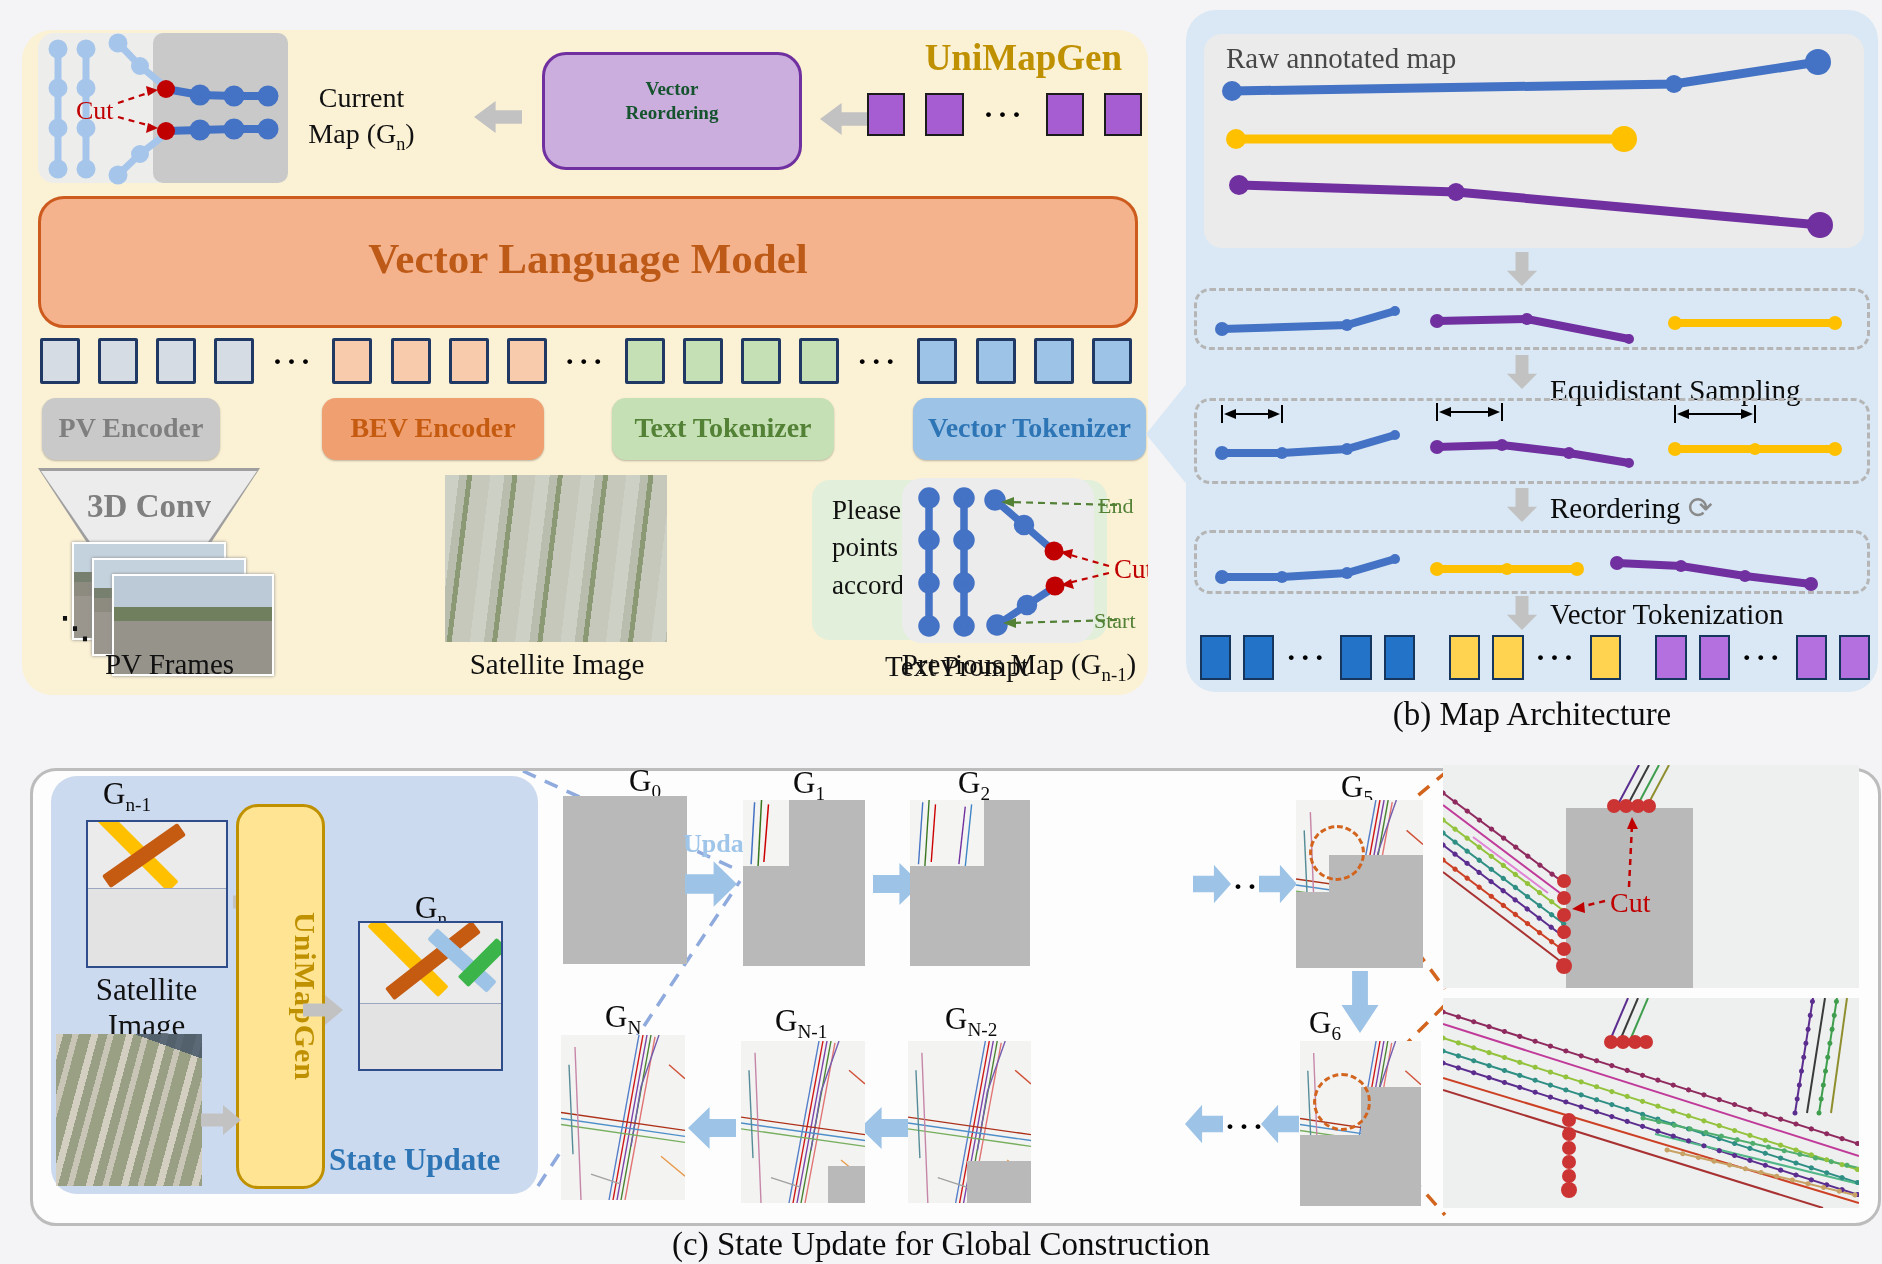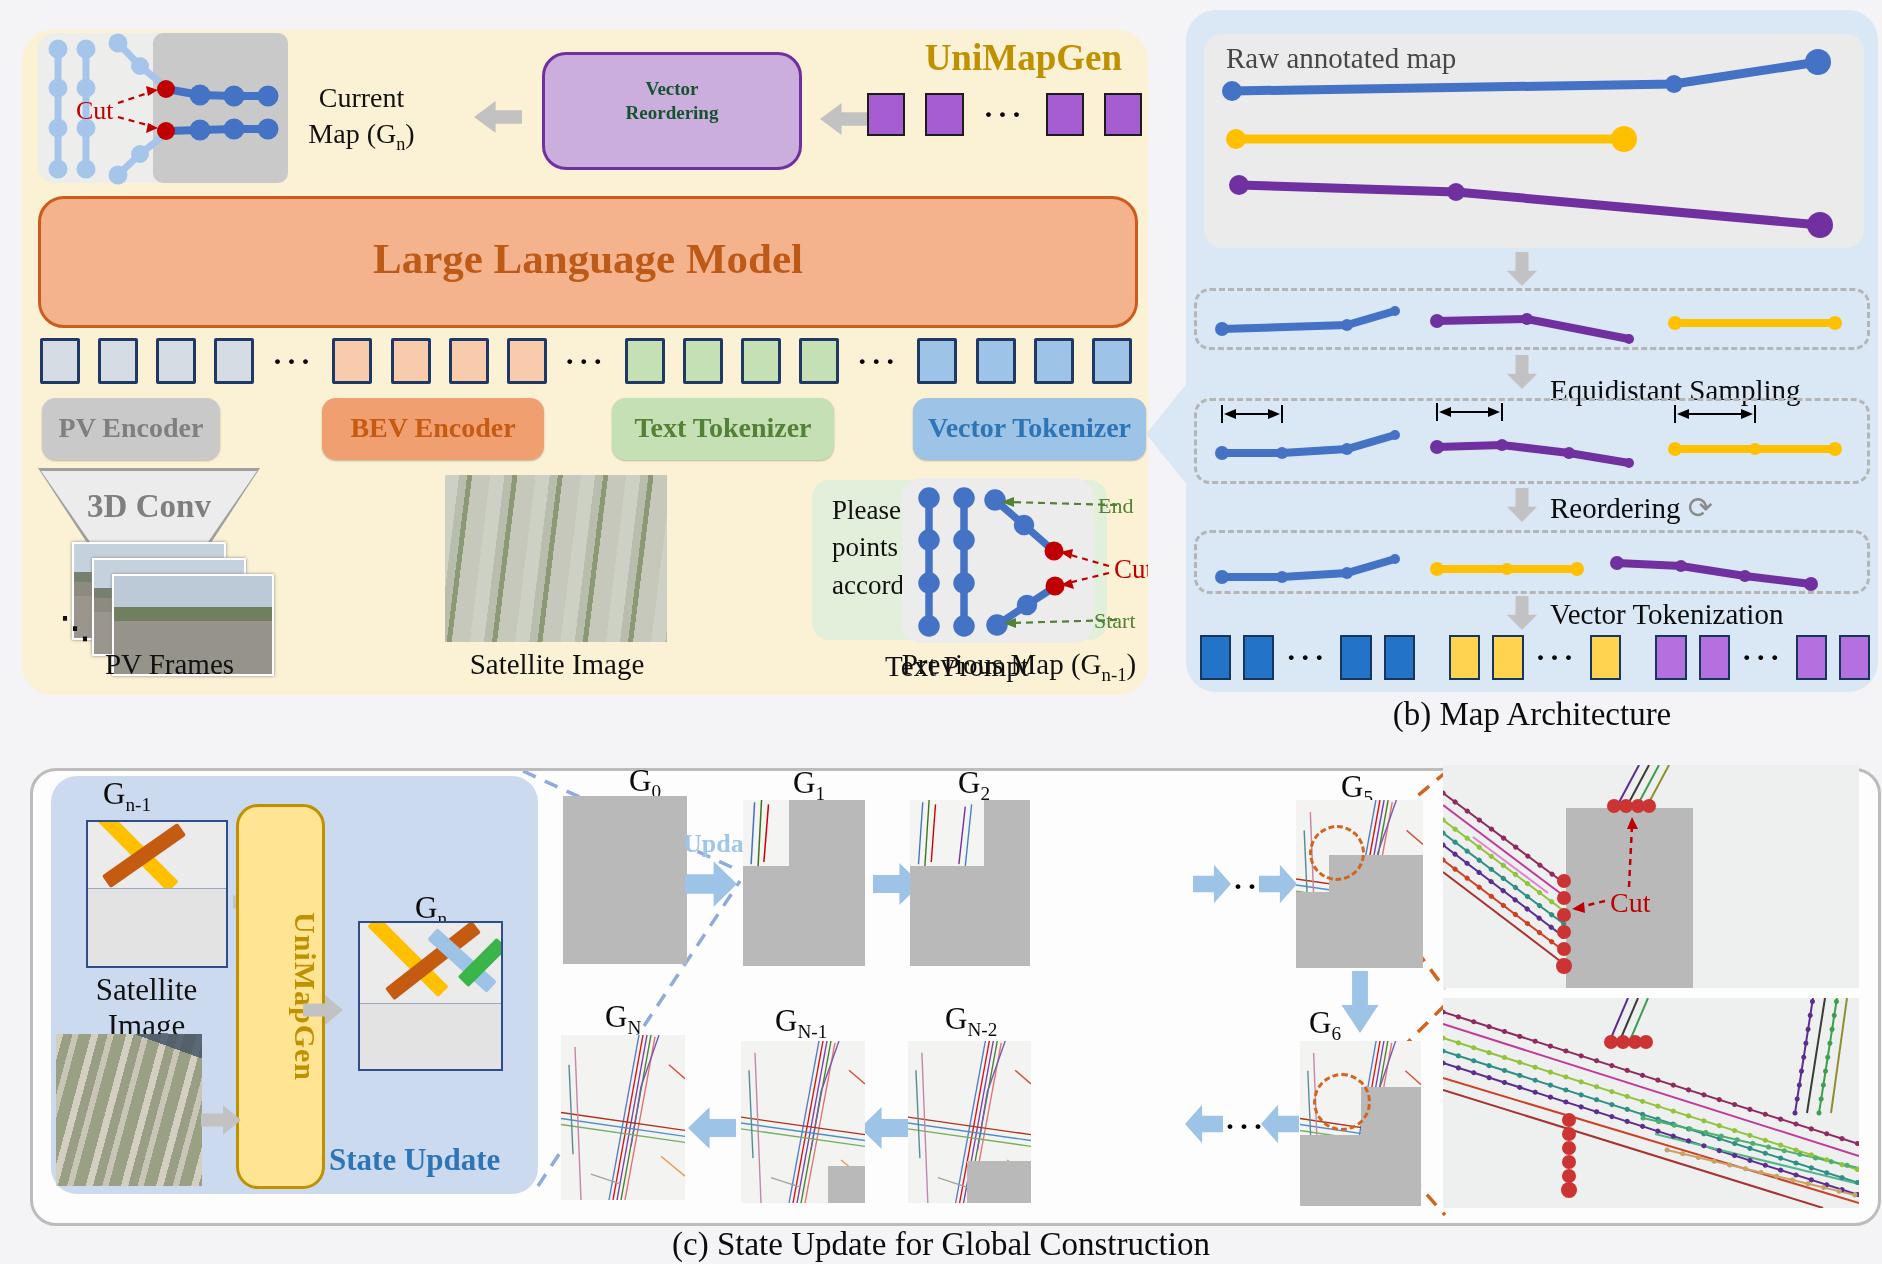--- a/index.html
+++ b/index.html
@@ -153,21 +153,21 @@
   <div class="ar left gray" style="left:798px;top:70px;width:48px;height:38px"></div>
 
   <div class="abs" style="left:845px;top:62px;width:275px;height:44px;display:flex;align-items:center;gap:20px">
     <div class="tkp"></div>
     <div class="tkp"></div>
     <span class="dots">···</span>
     <div class="tkp"></div>
     <div class="tkp"></div>
   </div>
 
-  <div class="bigbox llm">Large Language Model</div>
+  <div class="bigbox llm">Vector Language Model</div>
 
   <div class="tokrow">
     <div class="tk g"></div>
         <div class="tk g"></div>
         <div class="tk g"></div>
         <div class="tk g"></div>
     <span class="dots">···</span>
     <div class="tk s"></div>
         <div class="tk s"></div>
         <div class="tk s"></div>

